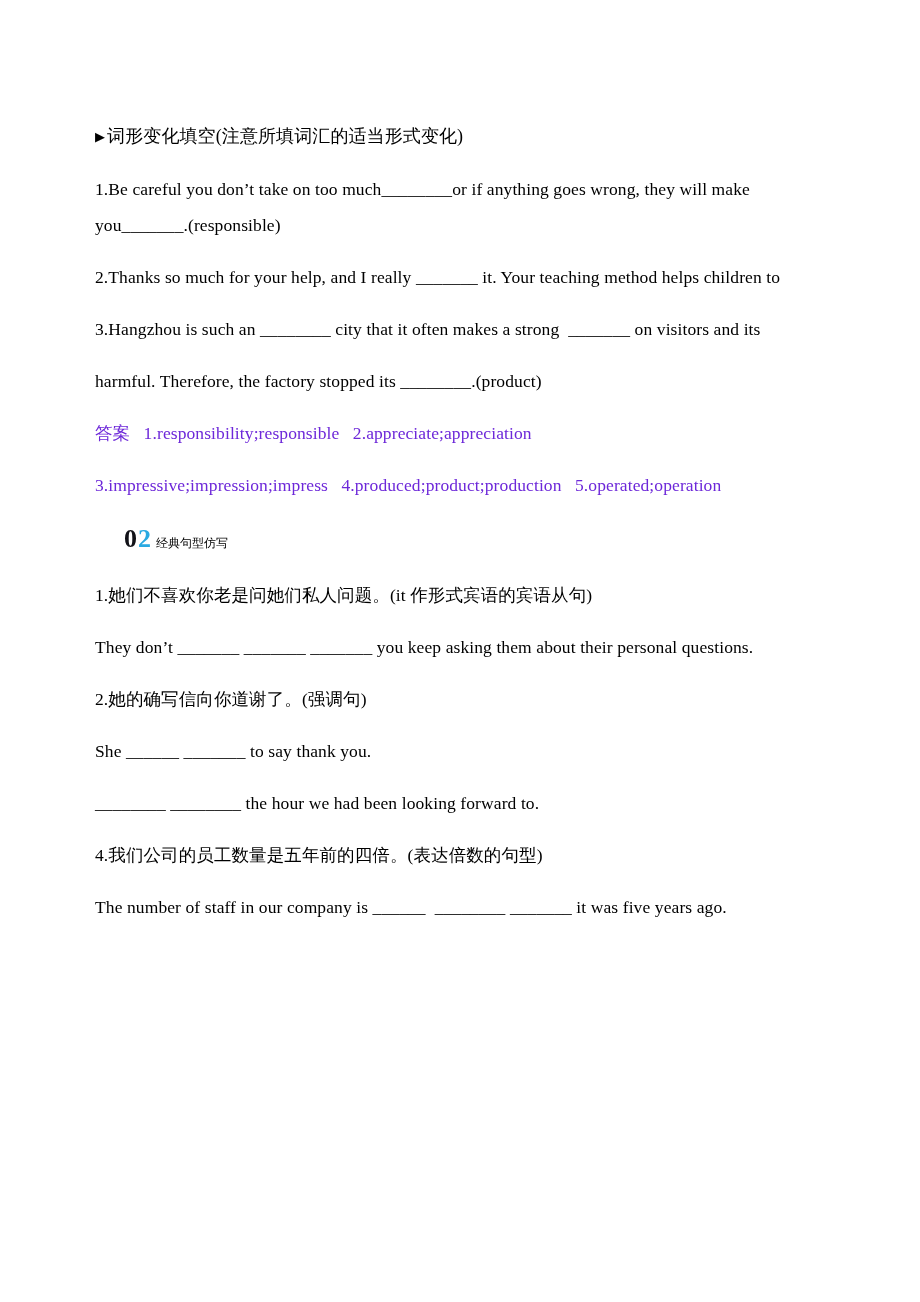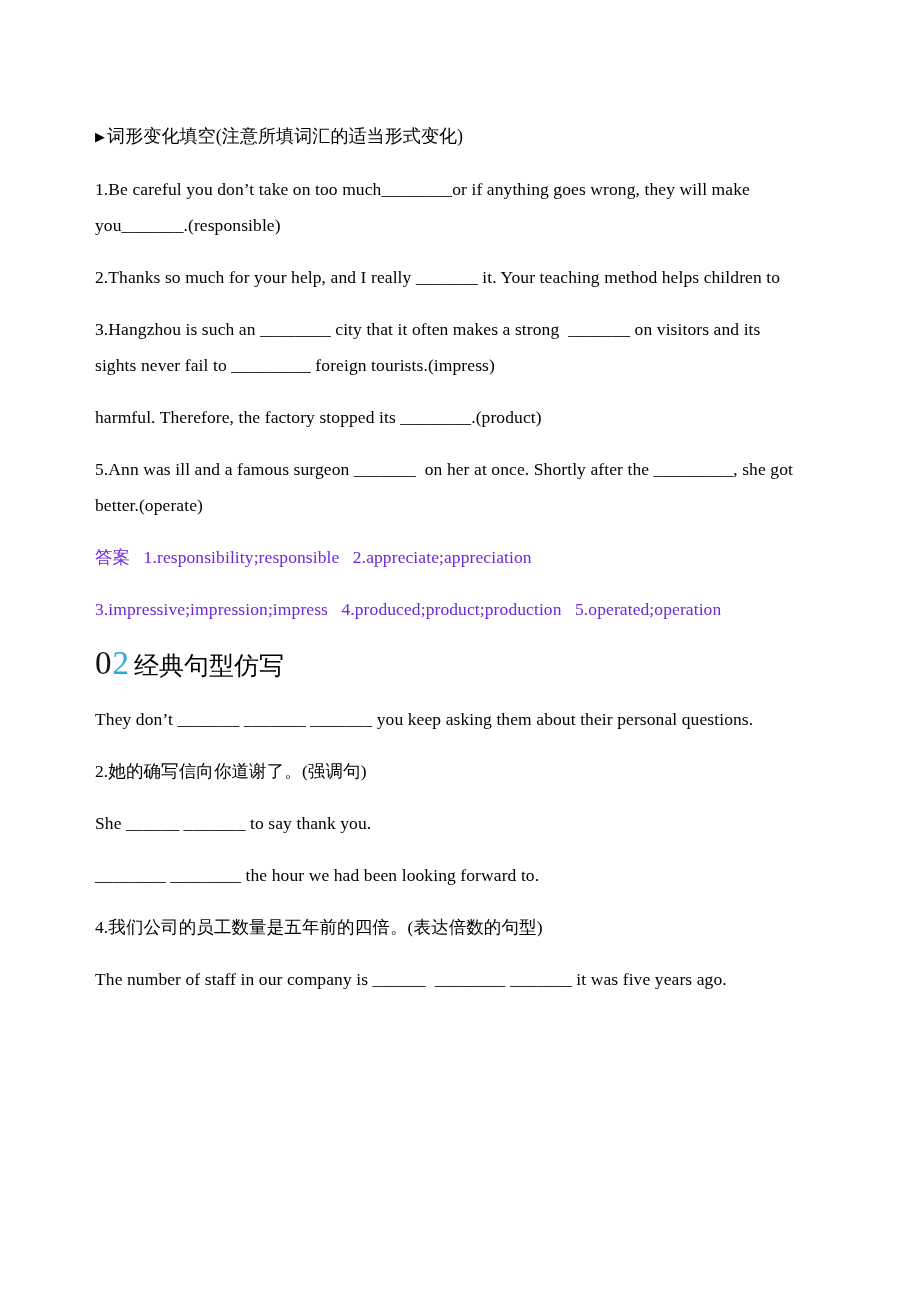--- a/index.html
+++ b/index.html
@@ -24,29 +24,30 @@
   .header1 .line { font-size: 18px; }
   .marker { font-size: 13px; vertical-align: 1px; margin-right: 2px; }
   .red .line { color: #6d28d9; }
   .sec2-header {
     display: flex;
     align-items: baseline;
     height: 40px;
     margin: 0 0 18px 0;
   }
   .num {
-    font-weight: normal;
-    font-size: 33px;
+    font-weight: bold;
+    font-size: 26px;
     letter-spacing: 1px;
     line-height: 40px;
+    margin-left: 29px;
   }
   .num-dark { color: #121218; }
   .num-blue { color: #29a9e1; }
   .sec2-title {
-    font-size: 25px;
+    font-size: 12px;
     margin-left: 4px;
   }
 </style>
 </head>
 <body>
 
 <div class="page">
 
   <div class="para header1">
     <div class="line"><span class="marker">▶</span><span>词形变化填空(注意所填词汇的适当形式变化)</span></div>
@@ -56,44 +57,42 @@
     <div class="line">1.Be careful you don’t take on too much________or if anything goes wrong, they will make</div>
     <div class="line">you_______.(responsible)</div>
   </div>
 
   <div class="para">
     <div class="line">2.Thanks so much for your help, and I really _______ it. Your teaching method helps children to</div>
   </div>
 
   <div class="para">
     <div class="line">3.Hangzhou is such an ________ city that it often makes a strong  _______ on visitors and its</div>
-    <div class="line">sights never fail to _________ foreign tourists.(impress)</div>
   </div>
 
   <div class="para">
     <div class="line">harmful. Therefore, the factory stopped its ________.(product)</div>
   </div>
 
-  <div class="para">
-    <div class="line">5.Ann was ill and a famous surgeon _______  on her at once. Shortly after the _________, she got</div>
-    <div class="line">better.(operate)</div>
-  </div>
 
   <div class="para red">
     <div class="line">答案   1.responsibility;responsible   2.appreciate;appreciation</div>
   </div>
   <div class="para red">
     <div class="line">3.impressive;impression;impress   4.produced;product;production   5.operated;operation</div>
   </div>
 
   <div class="sec2-header">
     <span class="num"><span class="num-dark">0</span><span class="num-blue">2</span></span>
     <span class="sec2-title">经典句型仿写</span>
   </div>
 
+  <div class="para">
+    <div class="line">1.她们不喜欢你老是问她们私人问题。(it 作形式宾语的宾语从句)</div>
+  </div>
   <div class="para">
     <div class="line">They don’t _______ _______ _______ you keep asking them about their personal questions.</div>
   </div>
 
   <div class="para">
     <div class="line">2.她的确写信向你道谢了。(强调句)</div>
   </div>
   <div class="para">
     <div class="line">She ______ _______ to say thank you.</div>
   </div>

